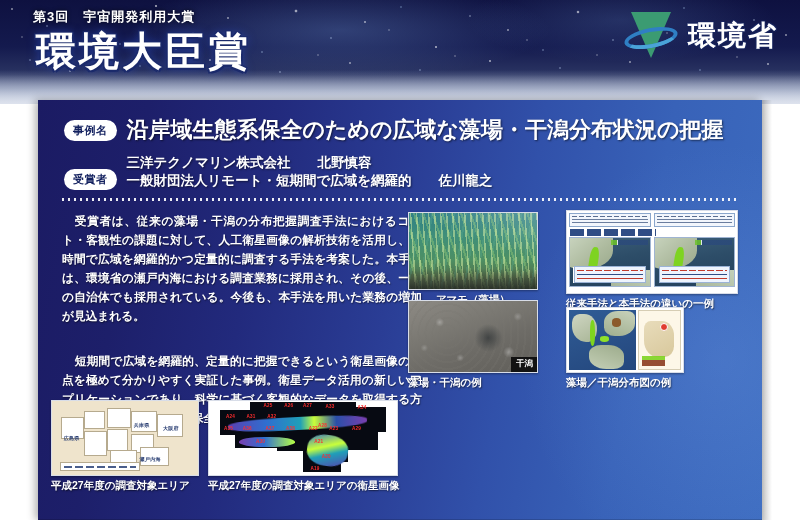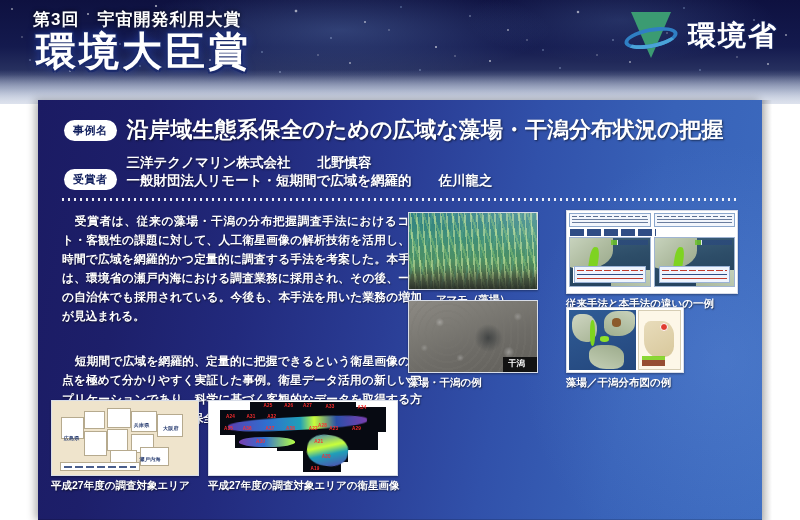--- a/index.html
+++ b/index.html
@@ -79,21 +79,21 @@
       radial-gradient(0.9px 0.9px at 737px 57px, #ffffff, transparent);
     opacity: 0.95;
   }
   .star-haze {
     position:absolute; left:0; bottom:0; width:800px; height:34px;
     background: linear-gradient(180deg, rgba(255,255,255,0) 0%, rgba(200,210,228,0.55) 55%, rgba(222,227,238,0.95) 100%);
   }
 
   .edition-label {
     position: absolute; left: 33px; top: 8px;
-    color: #ffffff; font-size: 17px; font-weight: bold;
+    color: #ffffff; font-size: 13px; font-weight: bold;
     letter-spacing: 1px;
     text-shadow: 0 0 4px rgba(0,0,0,0.8);
     white-space: nowrap;
   }
   .award-title {
     position: absolute; left: 36px; top: 24px;
     color: #ffffff; font-size: 40px; font-weight: bold;
     letter-spacing: 3px;
     text-shadow:
       -1.5px -1.5px 0 #1b2a6b, 1.5px -1.5px 0 #1b2a6b,
@@ -230,21 +230,21 @@
   .cap {
     color: #ffffff; font-size: 10.5px; font-weight: bold;
     text-shadow: 0.7px 0.7px 1.6px rgba(0,0,0,0.6);
     white-space: nowrap; margin-top: 3px;
   }
 
   .inlabel {
     position: absolute; right: 0; bottom: 0;
     background: #121212; color: #ffffff;
     font-size: 8.5px; font-weight: bold;
-    padding: 1px 12px 2px 5px;
+    padding: 1px 4px 2px 5px;
   }
   .cap-center { text-align: center; }
 
   
   .ph-amamo {
     width: 100%; height: 100%;
     background:
       linear-gradient(200deg, rgba(255,255,255,0.20) 0%, rgba(255,255,255,0) 40%),
       repeating-linear-gradient(86deg, rgba(210,235,160,0.55) 0px, rgba(210,235,160,0.55) 1.5px, rgba(0,0,0,0) 1.5px, rgba(0,0,0,0) 6px),
       repeating-linear-gradient(72deg, rgba(150,205,120,0.40) 0px, rgba(150,205,120,0.40) 2px, rgba(0,0,0,0) 2px, rgba(0,0,0,0) 9px),

